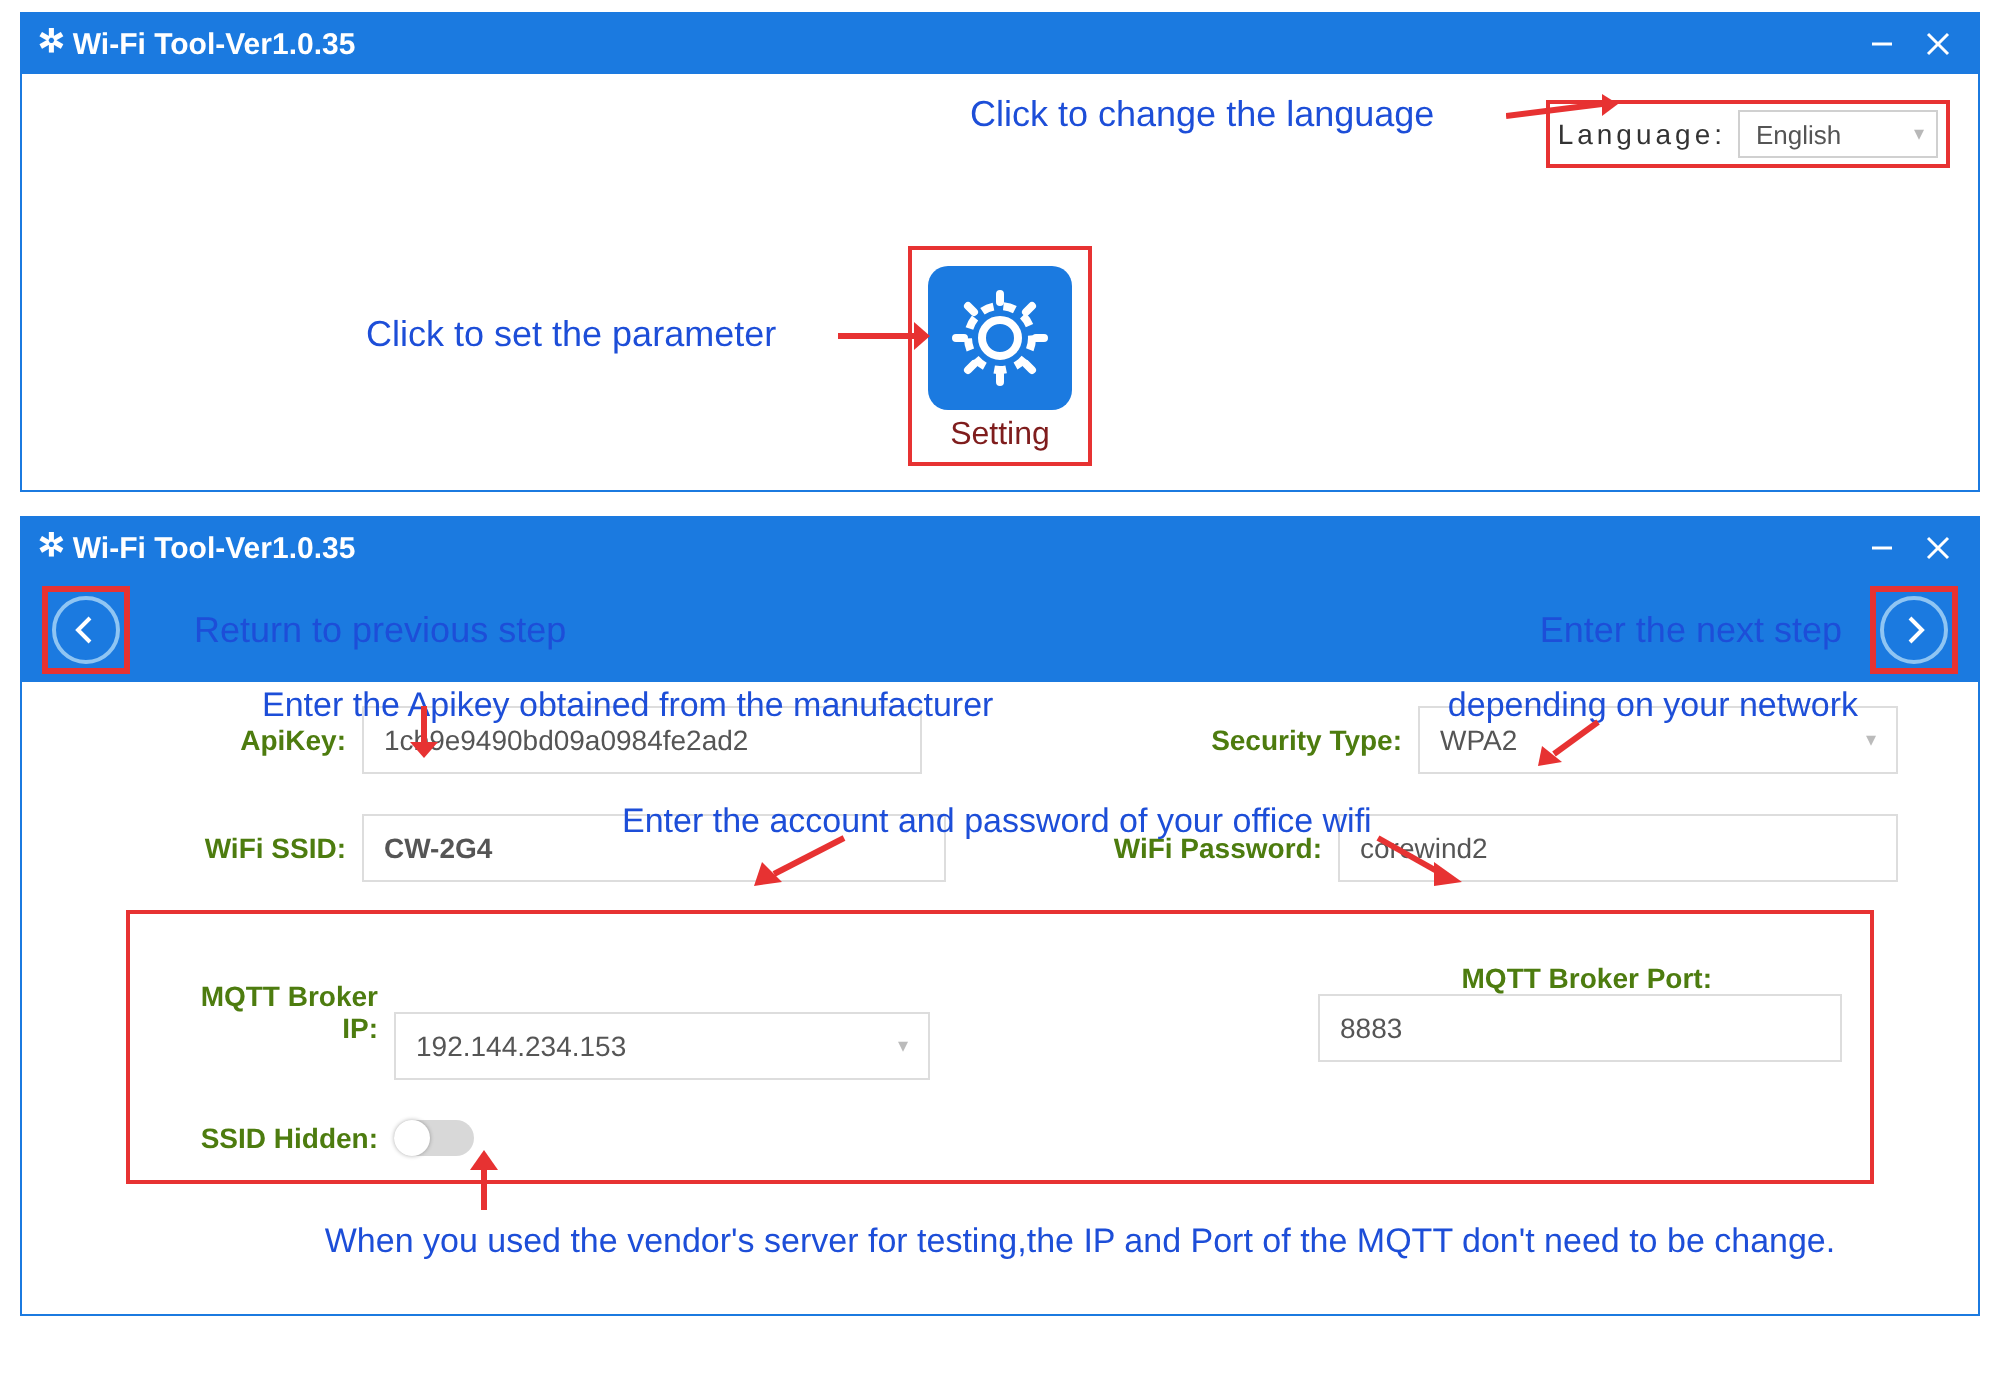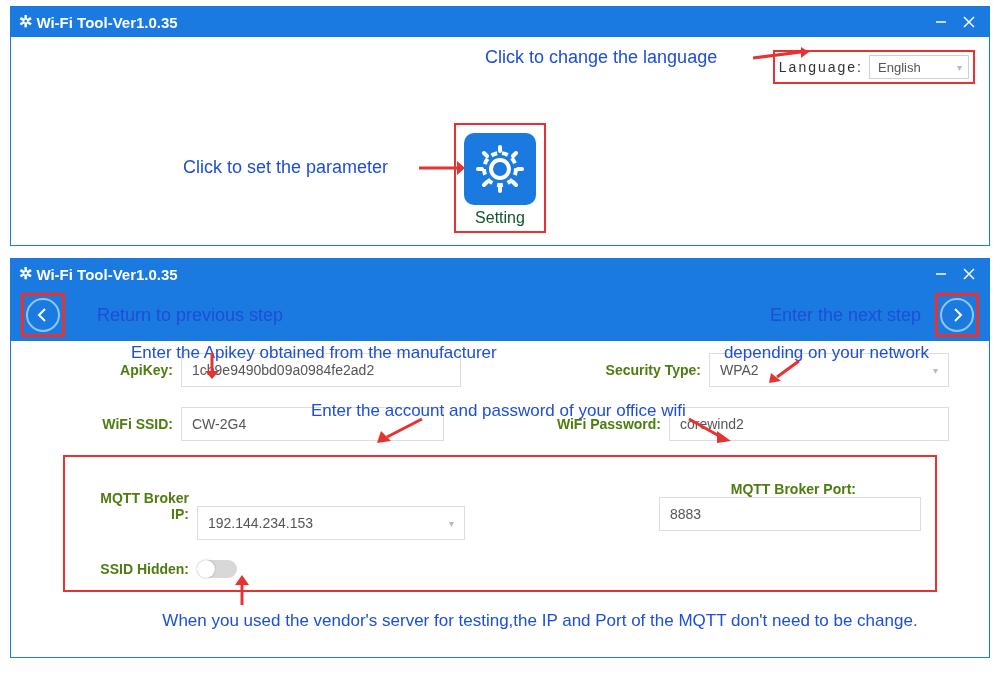--- a/index.html
+++ b/index.html
@@ -84,21 +84,21 @@
   .setting-icon {
     width: 72px;
     height: 72px;
     background: #1b7ae0;
     border-radius: 10px;
     margin: 0 auto 4px auto;
     display: flex;
     align-items: center;
     justify-content: center;
   }
-  .setting-caption { font-size: 16px; color: #14532d; }
+  .setting-caption { font-size: 16px; color: #7f1d1d; }
   
   .navbar {
     background: #1b7ae0;
     height: 52px;
     display: flex;
     align-items: center;
     padding: 0 10px;
     justify-content: space-between;
   }
   .circlebtn {
@@ -283,21 +283,21 @@
         <div class="input" style="width:240px;">
           <span>WPA2</span>
           <span class="chev">▾</span>
         </div>
       </div>
     </div>
 
     <div class="row" style="margin-top:20px;">
       <div class="col">
         <div class="lbl">WiFi SSID:</div>
-        <div class="input" style="width:263px;">
+        <div class="input" style="width:292px;font-weight:bold;">
           <span>CW-2G4</span>
         </div>
       </div>
       <div class="col" style="margin-left:auto;">
         <div class="lbl wide">WiFi Password:</div>
         <div class="input" style="width:280px;">
           <span>corewind2</span>
         </div>
       </div>
     </div>

